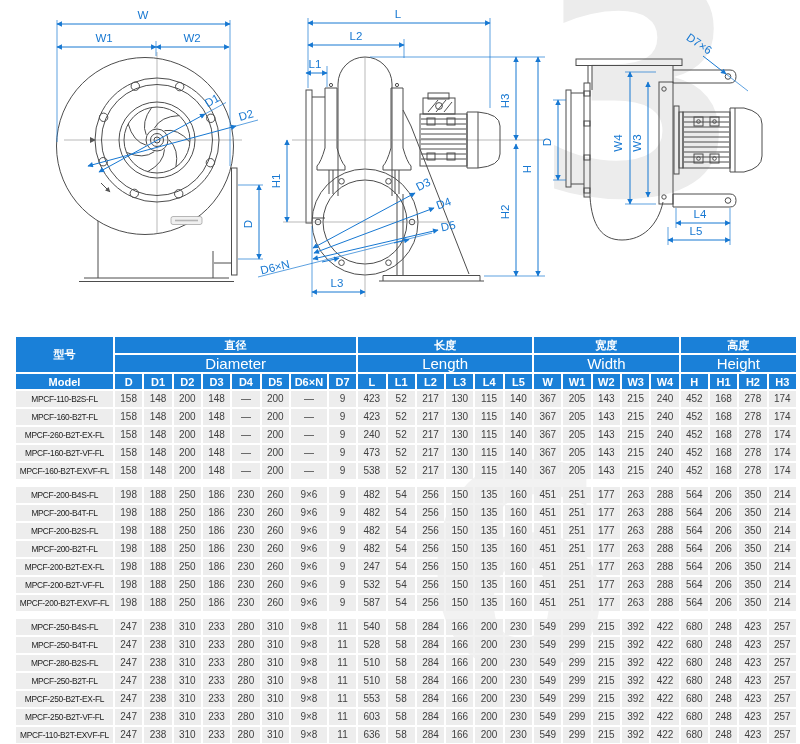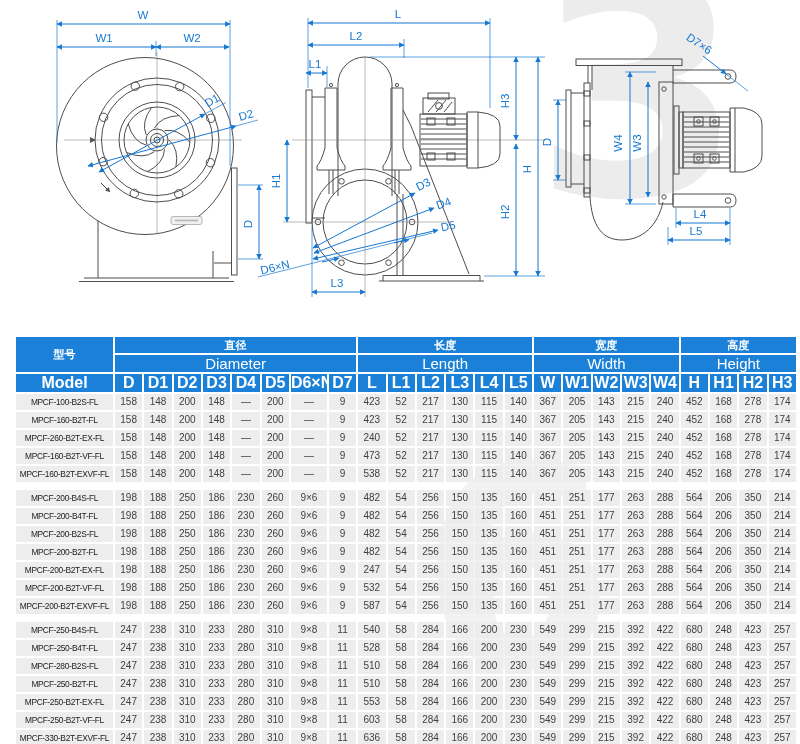--- a/index.html
+++ b/index.html
@@ -13,21 +13,21 @@
   .ln{stroke:#4d4d4d;stroke-width:1;fill:none;}
   .lt{stroke:#8a8a8a;stroke-width:0.6;fill:none;}
   .dim{stroke:#1778d2;stroke-width:1;fill:none;}
   .ext{stroke:#1778d2;stroke-width:0.7;fill:none;}
   .dimt{fill:#1778d2;font-size:11.5px;font-family:"Liberation Sans",sans-serif;}
   table.spec{position:absolute;left:14px;top:335px;width:784px;z-index:1;
              border-collapse:separate;border-spacing:2px;table-layout:fixed;}
   .spec th{background:#1a80d8;color:#fff;text-align:center;padding:0;overflow:hidden;white-space:nowrap;}
   .spec tr.cn th{font-size:11px;height:16px;font-weight:bold;}
   .spec tr.en th{font-size:15px;height:14px;font-weight:normal;}
-  .spec tr.cols th{font-size:16px;height:15px;font-weight:bold;}
+  .spec tr.cols th{font-size:11px;height:15px;font-weight:bold;}
   .spec td{background:#ededed;color:#3f3f3f;text-align:center;font-size:10px;
            height:16px;line-height:16px;padding:0;overflow:hidden;white-space:nowrap;}
   .spec td.model-cell{font-size:8.4px;letter-spacing:-0.3px;color:#222;}
   .spec tr.gap td{background:transparent;height:4px;line-height:4px;}
   col.c-model{width:97px;} col.c-d6n{width:36px;}
 </style>
 </head>
 <body>
 
 <div class="wm" id="wm1">3</div>
@@ -348,21 +348,21 @@
         <th>W3</th>
         <th>W4</th>
         <th>H</th>
         <th>H1</th>
         <th>H2</th>
         <th>H3</th>
       </tr>
   </thead>
   <tbody>
       <tr>
-        <td class="model-cell">MPCF-100-B2S-FL</td>
+        <td class="model-cell">MPCF-110-B2S-FL</td>
         <td>158</td>
         <td>148</td>
         <td>200</td>
         <td>148</td>
         <td>—</td>
         <td>200</td>
         <td>—</td>
         <td>9</td>
         <td>423</td>
         <td>52</td>
@@ -822,21 +822,21 @@
         <td>299</td>
         <td>215</td>
         <td>392</td>
         <td>422</td>
         <td>680</td>
         <td>248</td>
         <td>423</td>
         <td>257</td>
       </tr>
       <tr>
-        <td class="model-cell">MPCF-330-B2T-EXVF-FL</td>
+        <td class="model-cell">MPCF-110-B2T-EXVF-FL</td>
         <td>247</td>
         <td>238</td>
         <td>310</td>
         <td>233</td>
         <td>280</td>
         <td>310</td>
         <td>9×8</td>
         <td>11</td>
         <td>636</td>
         <td>58</td>

